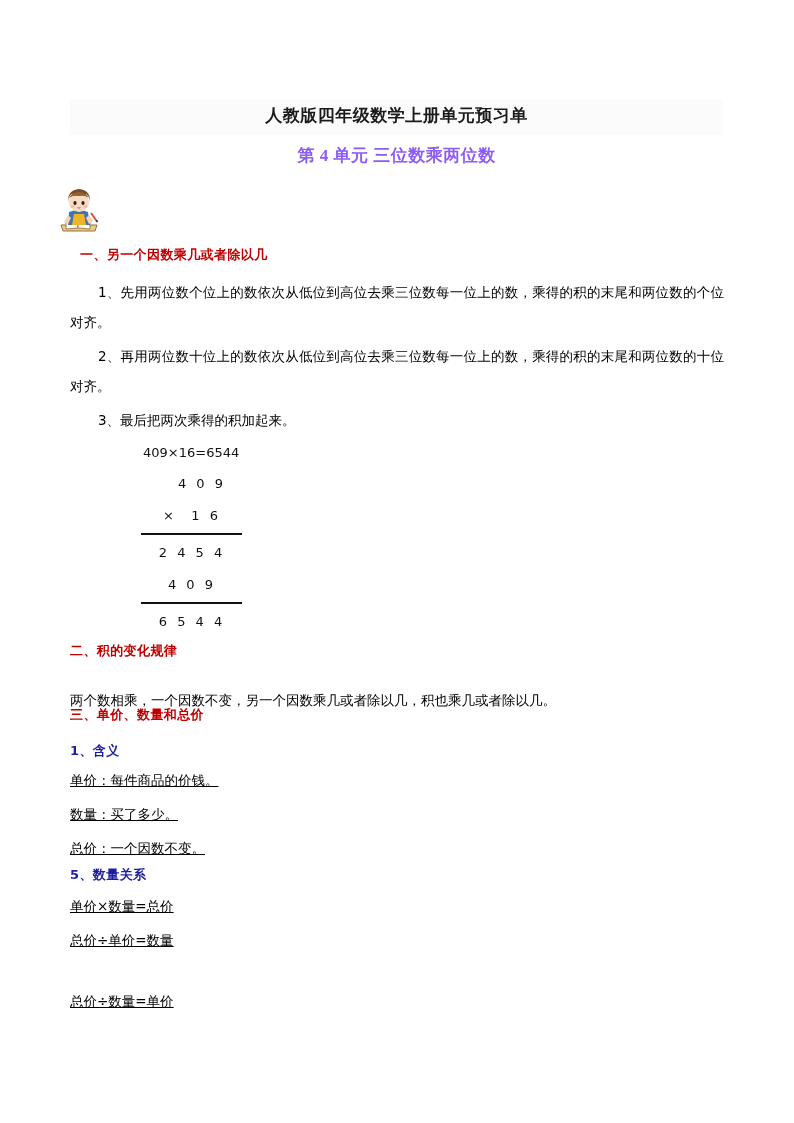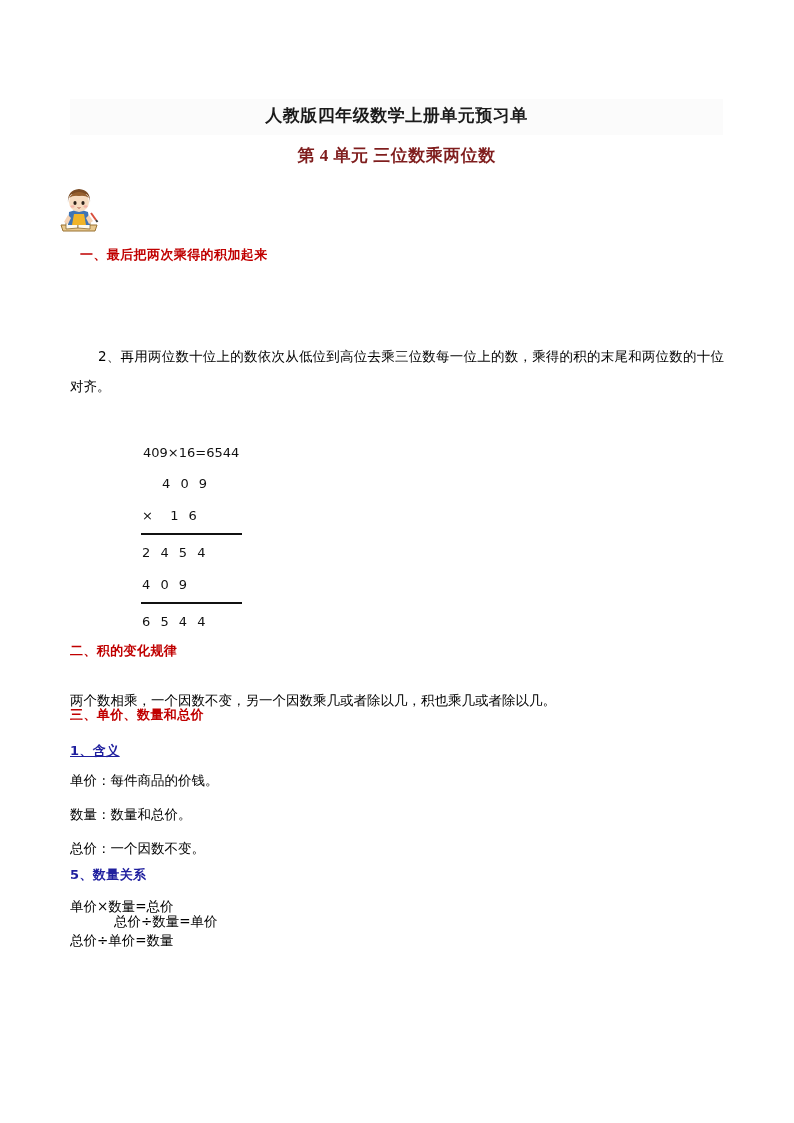--- a/index.html
+++ b/index.html
@@ -48,21 +48,21 @@
   }
   .unit-title {
     position: absolute;
     left: 70px;
     top: 143px;
     width: 653px;
     text-align: center;
     font-family: "Liberation Serif", "DejaVu Serif", serif;
     font-size: 17px;
     font-weight: bold;
-    color: #7f1d1d;
+    color: #8b5cf6;
     letter-spacing: 0.5px;
     line-height: 26px;
   }
 
   
   .logo-row {
     position: absolute;
     left: 55px;
     top: 182px;
     height: 52px;
@@ -143,20 +143,21 @@
   }
   .calc-eq {
     line-height: 30px;
     letter-spacing: 0px;
     margin-left: 3px;
   }
   .calc-row {
     line-height: 32px;
     letter-spacing: 3px;
     white-space: pre;
+    text-align: center;
   }
   .calc-row.r-409a { padding-left: 22px; }
   .calc-row.r-mul  { padding-left: 2px; }
   .calc-row.r-2454 { padding-left: 2px; }
   .calc-row.r-409b { padding-left: 2px; }
   .calc-row.r-sum  { padding-left: 2px; }
   .calc-rule {
     width: 101px;
     height: 2px;
     background: #111111;
@@ -165,20 +166,21 @@
 
   
   .line {
     position: absolute;
     left: 70px;
     font-family: "DejaVu Sans", sans-serif;
     font-size: 13.5px;
     line-height: 30px;
     color: #000000;
     white-space: nowrap;
+    text-decoration: underline;
   }
 </style>
 </head>
 <body>
 
 <div class="page">
 
   <div class="header-band"></div>
 
   <div class="doc-title">人教版四年级数学上册单元预习单</div>
@@ -214,48 +216,50 @@
         <ellipse cx="30.5" cy="22.5" rx="2" ry="1.2" fill="#f3a9a0" opacity="0.8"></ellipse>
 
         <path d="M22.5 23.5 Q24 25 25.5 23.5" stroke="#a8543f" stroke-width="0.9" fill="none"></path>
 
         <path d="M36 29 L41 36" stroke="#d94f3d" stroke-width="2"></path>
         <path d="M41 36 L42.5 38" stroke="#3a3a3a" stroke-width="2"></path>
       </svg>
     </div>
   </div>
 
-  <div class="h-red" style="left:80px; top:246px;">一、最后把两次乘得的积加起来</div>
-
+  <div class="h-red" style="left:80px; top:246px;">一、另一个因数乘几或者除以几</div>
+
+  <div class="para indent" style="top:277px;">1、先用两位数个位上的数依次从低位到高位去乘三位数每一位上的数，乘得的积的末尾和两位数的个位对齐。</div>
 
   <div class="para indent" style="top:341px;">2、再用两位数十位上的数依次从低位到高位去乘三位数每一位上的数，乘得的积的末尾和两位数的十位对齐。</div>
 
+  <div class="para indent" style="top:405px;">3、最后把两次乘得的积加起来。</div>
 
   <div class="calc">
     <div class="calc-eq">409×16=6544</div>
     <div class="calc-row r-409a">4 0 9</div>
     <div class="calc-row r-mul">×  1 6</div>
     <div class="calc-rule"></div>
     <div class="calc-row r-2454">2 4 5 4</div>
     <div class="calc-row r-409b">4 0 9</div>
     <div class="calc-rule"></div>
     <div class="calc-row r-sum">6 5 4 4</div>
   </div>
 
   <div class="h-red" style="left:70px; top:642px;">二、积的变化规律</div>
 
   <div class="para" style="top:670px;margin-top:15px;">两个数相乘，一个因数不变，另一个因数乘几或者除以几，积也乘几或者除以几。</div>
 
   <div class="h-red" style="left:70px; top:706px;">三、单价、数量和总价</div>
 
-  <div class="h-blue" style="left:70px; top:742px;text-decoration:underline;">1、含义</div>
+  <div class="h-blue" style="left:70px; top:742px;">1、含义</div>
 
   <div class="line" style="top:765px;">单价：每件商品的价钱。</div>
-  <div class="line" style="top:799px;">数量：数量和总价。</div>
+  <div class="line" style="top:799px;">数量：买了多少。</div>
   <div class="line" style="top:833px;">总价：一个因数不变。</div>
 
   <div class="h-blue" style="left:70px; top:866px;">5、数量关系</div>
 
   <div class="line" style="top:891px;">单价×数量=总价</div>
   <div class="line" style="top:925px;">总价÷单价=数量</div>
-  <div class="line" style="top:906px;margin-left:44px;">总价÷数量=单价</div>
+  <div class="line" style="top:986px;">总价÷数量=单价</div>
 
 </div>
 
 </body></html>

